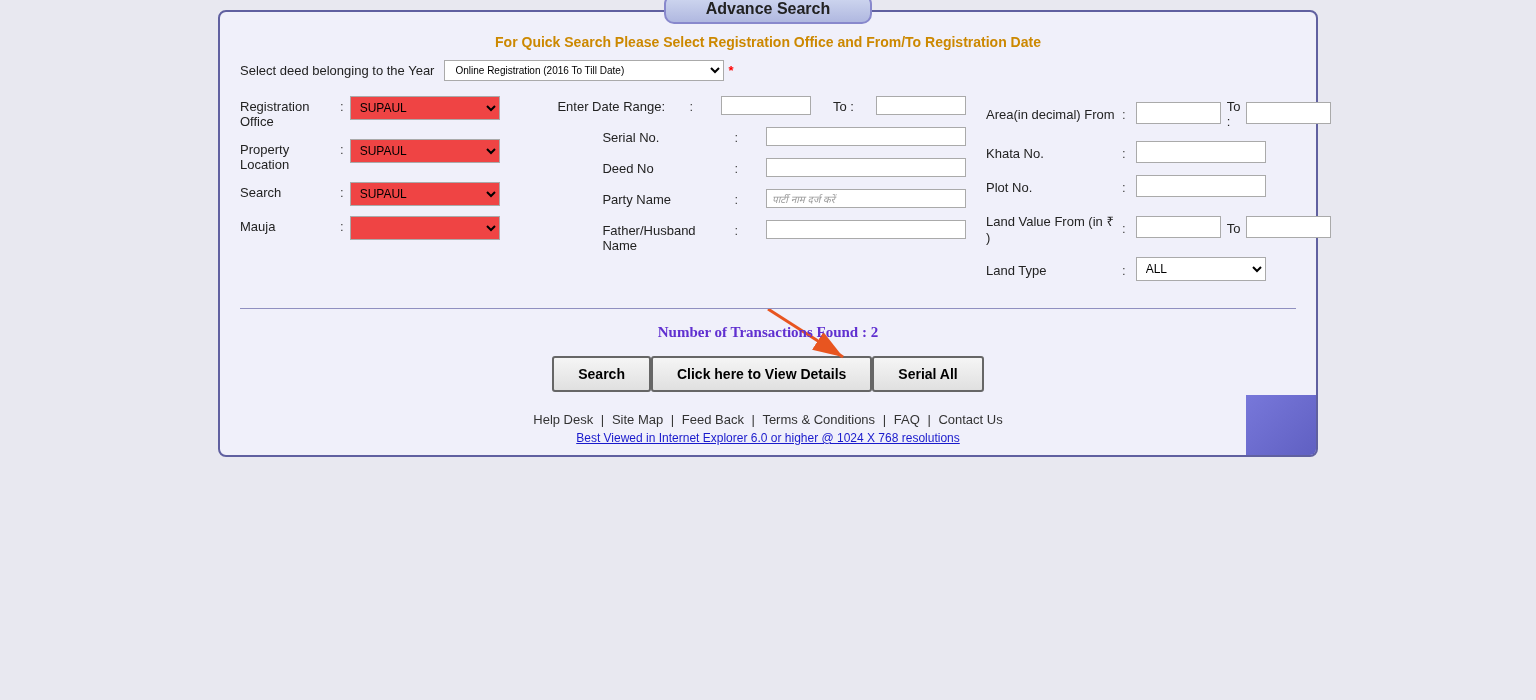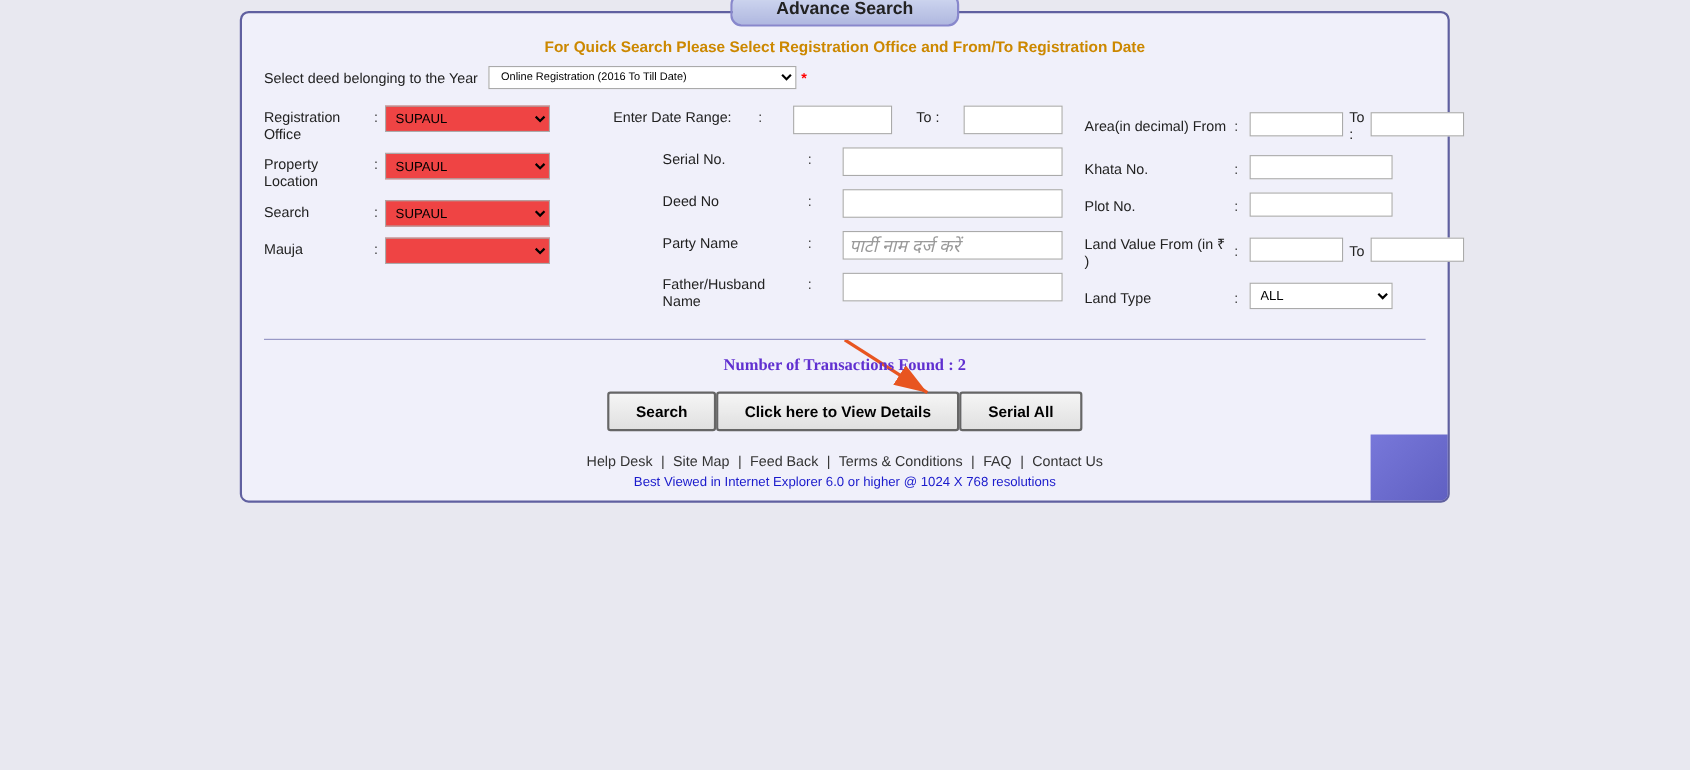--- a/index.html
+++ b/index.html
@@ -116,21 +116,21 @@
       padding-top: 3px;
       flex-shrink: 0;
     }
     .mid-colon {
       margin-right: 6px;
       margin-top: 3px;
       color: #444;
     }
     .mid-row input[type="text"] {
       padding: 3px 5px;
-      font-size: 16px;
+      font-size: 10px;
       border: 1px solid #aaa;
       background: white;
     }
     .mid-row .to-label {
       font-size: 13px;
       padding-top: 3px;
       color: #222;
     }
     .date-input { width: 90px; }
     .serial-input { width: 200px; }
@@ -219,20 +219,21 @@
       margin-bottom: 4px;
     }
     .footer-links a {
       color: #333;
       text-decoration: none;
     }
     .footer-links .sep { margin: 0 4px; }
     .footer-browser {
       color: #1a1acc;
       font-size: 12px;
+      text-decoration: underline;
     }
     .bottom-right-graphic {
       position: absolute;
       bottom: 0;
       right: 0;
       width: 70px;
       height: 60px;
       background: linear-gradient(135deg, #4444cc, #2222aa);
       border-radius: 0 0 6px 0;
       opacity: 0.7;

